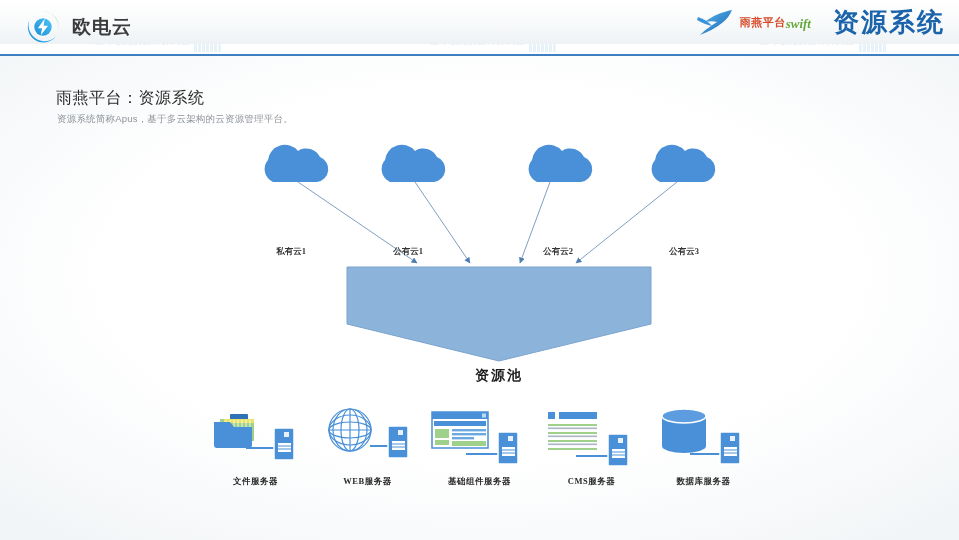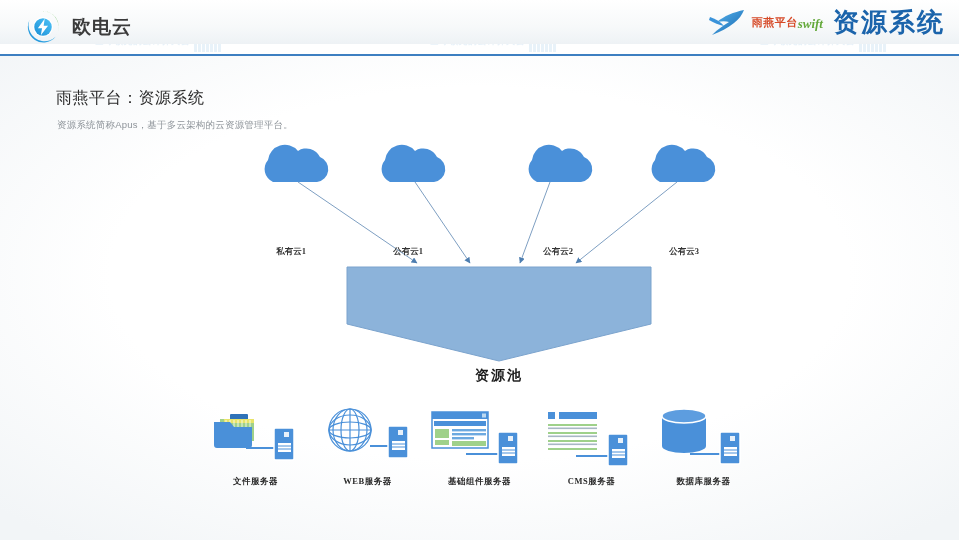--- a/index.html
+++ b/index.html
@@ -84,39 +84,39 @@
     font-size: 11px; font-weight: 700; color: #d64a28;
     letter-spacing: .5px;
   }
   .swift-en {
     font-size: 13px; color: #63a83a; font-style: italic;
     font-family: "Liberation Serif", serif; font-weight: 700;
     margin-top: 1px;
   }
   .sys-title {
     font-size: 26px; font-weight: 700; color: #1b64ab;
-    letter-spacing: 2px; margin-left: 4px;
+    letter-spacing: 2px; margin-left: 16px;
   }
 
   
   .slide {
     position: absolute; top: 56px; left: 0;
     width: 959px; height: 484px;
     background: radial-gradient(ellipse 70% 70% at 50% 45%, #ffffff 0%, #ffffff 55%, #f2f5f7 100%);
     z-index: 2;
   }
 
   .page-title {
     position: absolute; left: 56px; top: 32px;
     font-size: 16px; font-weight: 400; color: #2b2b2b;
     letter-spacing: .5px;
     z-index: 4;
   }
   .page-subtitle {
-    position: absolute; left: 57px; top: 63px;
+    position: absolute; left: 57px; top: 57px;
     font-size: 9.5px; color: #8d9399;
     letter-spacing: .2px;
     z-index: 4;
   }
 
   
   .diagram { position: absolute; inset: 0; z-index: 3; }
   svg.diagram-svg { position:absolute; inset:0; width:959px; height:484px; }
 
   .cloud-label {

